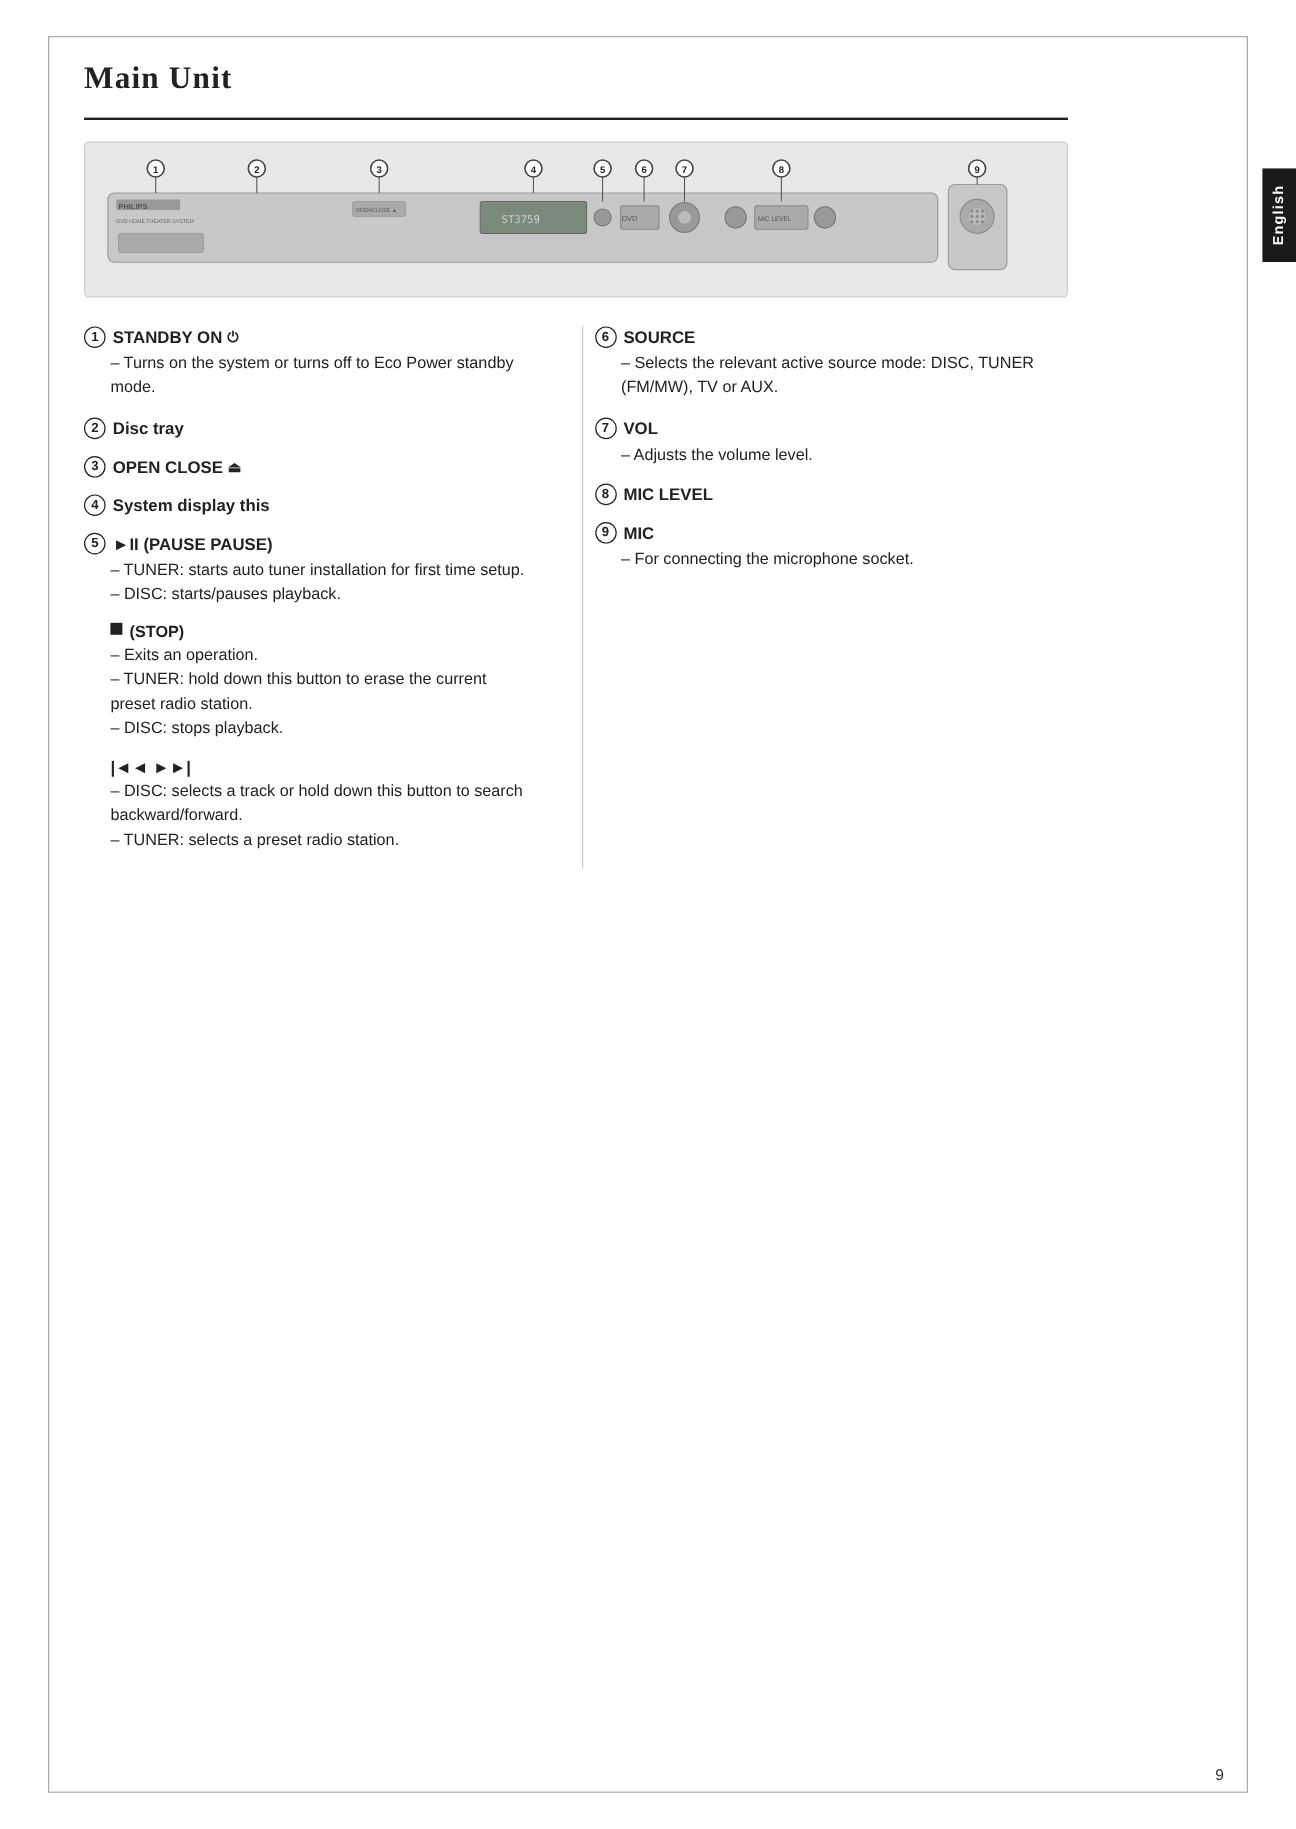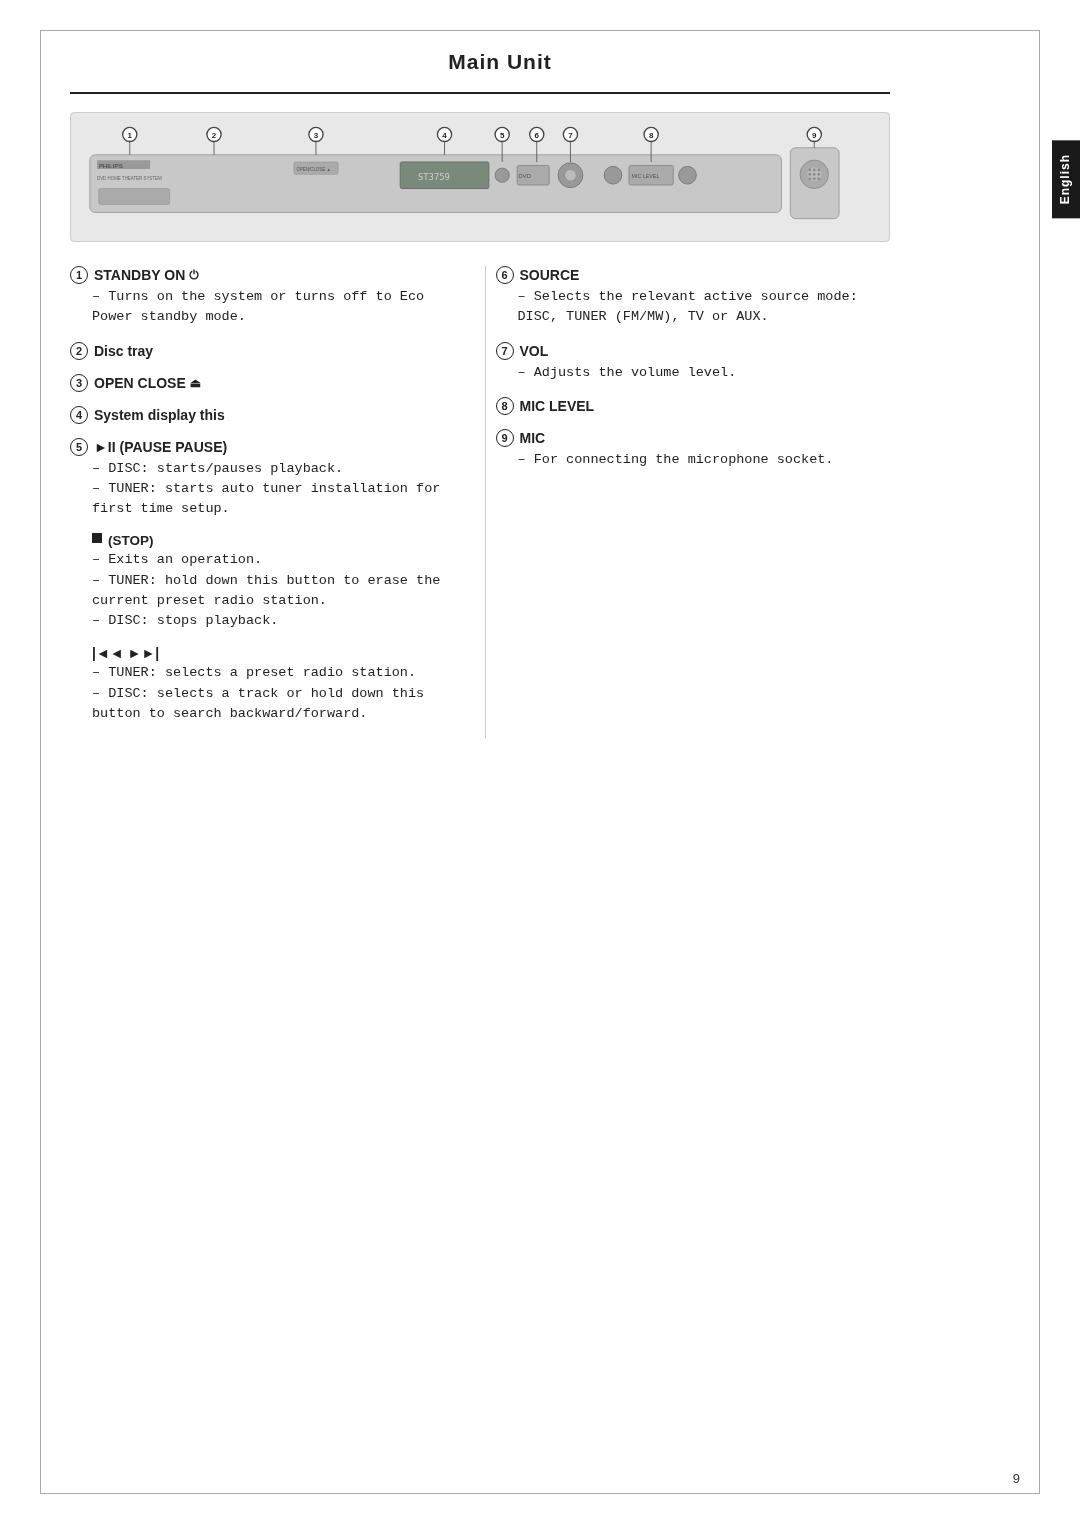--- a/index.html
+++ b/index.html
@@ -66,25 +66,26 @@
     }
 
     
     .main-content {
       padding: 50px 70px 60px 70px;
       max-width: 1000px;
     }
 
     
     .page-title {
-      text-align: center;
-      font-size: 21px;
+      text-align: left;
+      font-size: 26px;
       font-weight: bold;
       margin-bottom: 18px;
       letter-spacing: 1px;
+      font-family: Liberation Serif, serif;
     }
 
     
     .title-divider {
       border: none;
       border-top: 2px solid #222;
       margin-bottom: 18px;
       margin-right: 40px;
     }
 
@@ -139,21 +140,20 @@
       border: 1.5px solid #222;
       font-size: 11px;
       font-weight: bold;
       margin-right: 2px;
       flex-shrink: 0;
     }
     .item-bullet {
       margin-left: 22px;
       font-size: 13.5px;
       line-height: 1.5;
-      font-family: Liberation Mono, monospace;
     }
     .item-bullet::before {
       content: '– ';
     }
 
     
     .sub-heading {
       font-weight: bold;
       font-size: 13.5px;
       margin-left: 22px;
@@ -313,40 +313,40 @@
           <span class="item-number-circle">4</span>
           <span>System display this</span>
         </div>
       </div>
 
       <div class="item-block">
         <div class="item-heading">
           <span class="item-number-circle">5</span>
           <strong>►II (PAUSE PAUSE)</strong>
         </div>
+        <div class="item-bullet">TUNER: starts auto tuner installation for first time setup.</div>
         <div class="item-bullet">DISC: starts/pauses playback.</div>
-        <div class="item-bullet">TUNER: starts auto tuner installation for first time setup.</div>
       </div>
 
       <div class="item-block">
         <div class="sub-heading">
           <span class="stop-square"></span>
           <span>(STOP)</span>
         </div>
         <div class="item-bullet">Exits an operation.</div>
         <div class="item-bullet">TUNER: hold down this button to erase the current preset radio station.</div>
         <div class="item-bullet">DISC: stops playback.</div>
       </div>
 
       <div class="item-block">
         <div class="sub-heading">
           <span style="font-size:14px; font-weight:bold;">|◄◄  ►►|</span>
         </div>
+        <div class="item-bullet">DISC: selects a track or hold down this button to search backward/forward.</div>
         <div class="item-bullet">TUNER: selects a preset radio station.</div>
-        <div class="item-bullet">DISC: selects a track or hold down this button to search backward/forward.</div>
       </div>
 
     </div>
 
     <div class="divider-col"></div>
 
     <div class="desc-col">
 
       <div class="item-block">
         <div class="item-heading">

